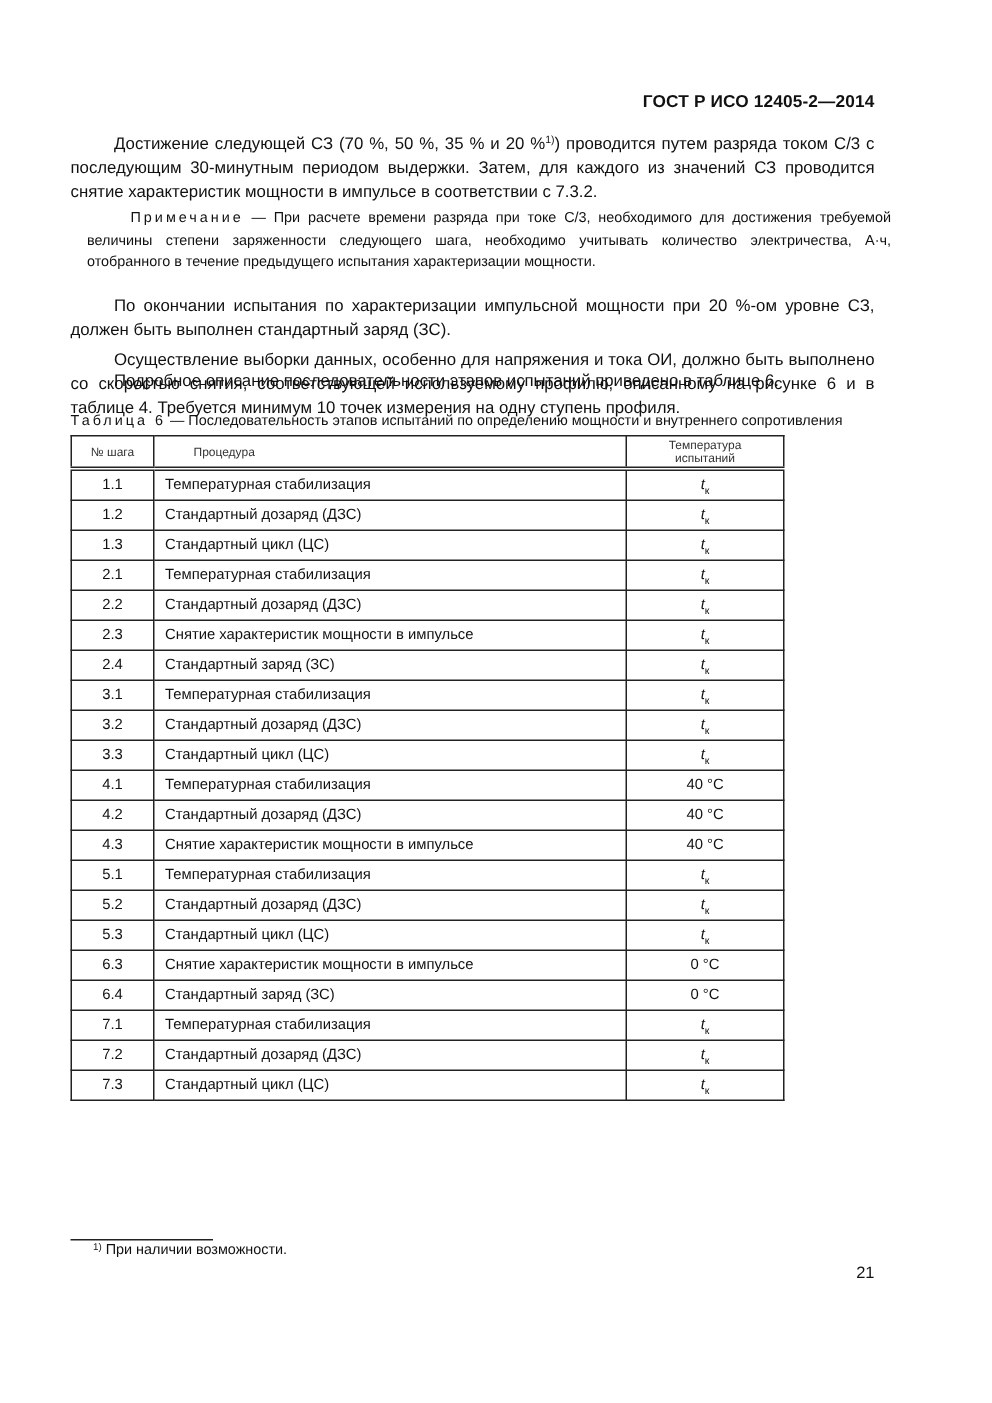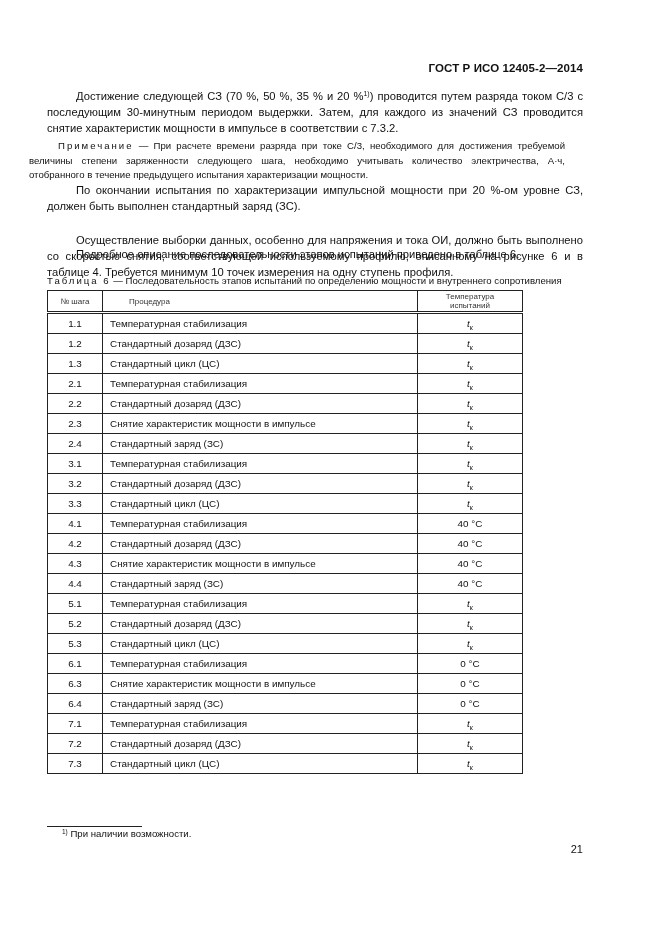--- a/index.html
+++ b/index.html
@@ -11,21 +11,21 @@
     .page-header {
       position: absolute; top: 62px; right: 78px;
       font-size: 11.5px; font-weight: bold; letter-spacing: 0.1px;
     }
     .para {
       position: absolute; left: 47px; width: 536px;
       font-size: 11.2px; line-height: 16.2px; text-align: justify;
     }
     .indent { text-indent: 29px; }
     .note {
-      position: absolute; left: 29px; width: 536px;
+      position: absolute; left: 58px; width: 536px;
       font-size: 9.6px; line-height: 14.5px; text-align: justify; text-indent: 29px;
     }
     .spaced { letter-spacing: 2px; }
     sup { font-size: 7px; line-height: 0; vertical-align: 4px; }
     .table-caption {
       position: absolute; left: 47px; top: 275px; width: 540px;
       font-size: 9.6px; white-space: nowrap;
     }
     table {
       position: absolute; left: 47px; top: 290px; width: 476px;
@@ -51,21 +51,21 @@
   </style>
 </head>
 <body>
 
 <div class="page-header">ГОСТ Р ИСО 12405-2—2014</div>
 
 <div class="para indent" style="top:88px;"><span>Достижение следующей СЗ (70 %, 50 %, 35 % и 20 %</span><sup>1)</sup><span>) проводится путем разряда током С/3 с последующим 30-минутным периодом выдержки. Затем, для каждого из значений СЗ проводится снятие характеристик мощности в импульсе в соответствии с 7.3.2.</span></div>
 
 <div class="note" style="top:139px;"><span class="spaced">Примечание</span><span> — При расчете времени разряда при токе С/3, необходимого для достижения требуемой величины степени заряженности следующего шага, необходимо учитывать количество электричества, А·ч, отобранного в течение предыдущего испытания характеризации мощности.</span></div>
 
-<div class="para indent" style="top:182px;">По окончании испытания по характеризации импульсной мощности при 20 %-ом уровне СЗ, должен быть выполнен стандартный заряд (ЗС).</div>
+<div class="para indent" style="top:196px;">По окончании испытания по характеризации импульсной мощности при 20 %-ом уровне СЗ, должен быть выполнен стандартный заряд (ЗС).</div>
 <div class="para indent" style="top:232px;">Осуществление выборки данных, особенно для напряжения и тока ОИ, должно быть выполнено со скоростью снятия, соответствующей используемому профилю, описанному на рисунке 6 и в таблице 4. Требуется минимум 10 точек измерения на одну ступень профиля.</div>
 <div class="para indent" style="top:246px;">Подробное описание последовательности этапов испытаний приведено в таблице 6.</div>
 
 <div class="table-caption"><span class="spaced">Таблица 6</span><span> — Последовательность этапов испытаний по определению мощности и внутреннего сопротивления</span></div>
 
 <table>
   <thead>
     <tr>
       <th class="c-num">№ шага</th>
       <th class="c-proc" style="text-align:left;padding-left:26px;">Процедура</th>
@@ -132,43 +132,33 @@
         <td class="c-num">4.2</td>
         <td class="c-proc">Стандартный дозаряд (ДЗС)</td>
         <td class="c-temp">40 °С</td>
       </tr>
       <tr>
         <td class="c-num">4.3</td>
         <td class="c-proc">Снятие характеристик мощности в импульсе</td>
         <td class="c-temp">40 °С</td>
       </tr>
       <tr>
-        <td class="c-num">4.4</td>
-        <td class="c-proc">Стандартный заряд (ЗС)</td>
-        <td class="c-temp">40 °С</td>
-      </tr>
-      <tr>
         <td class="c-num">5.1</td>
         <td class="c-proc">Температурная стабилизация</td>
         <td class="c-temp"><span class="tk"><span>t</span><sub>к</sub></span></td>
       </tr>
       <tr>
         <td class="c-num">5.2</td>
         <td class="c-proc">Стандартный дозаряд (ДЗС)</td>
         <td class="c-temp"><span class="tk"><span>t</span><sub>к</sub></span></td>
       </tr>
       <tr>
         <td class="c-num">5.3</td>
         <td class="c-proc">Стандартный цикл (ЦС)</td>
         <td class="c-temp"><span class="tk"><span>t</span><sub>к</sub></span></td>
-      </tr>
-      <tr>
-        <td class="c-num">6.1</td>
-        <td class="c-proc">Температурная стабилизация</td>
-        <td class="c-temp">0 °С</td>
       </tr>
       <tr>
         <td class="c-num">6.3</td>
         <td class="c-proc">Снятие характеристик мощности в импульсе</td>
         <td class="c-temp">0 °С</td>
       </tr>
       <tr>
         <td class="c-num">6.4</td>
         <td class="c-proc">Стандартный заряд (ЗС)</td>
         <td class="c-temp">0 °С</td>

